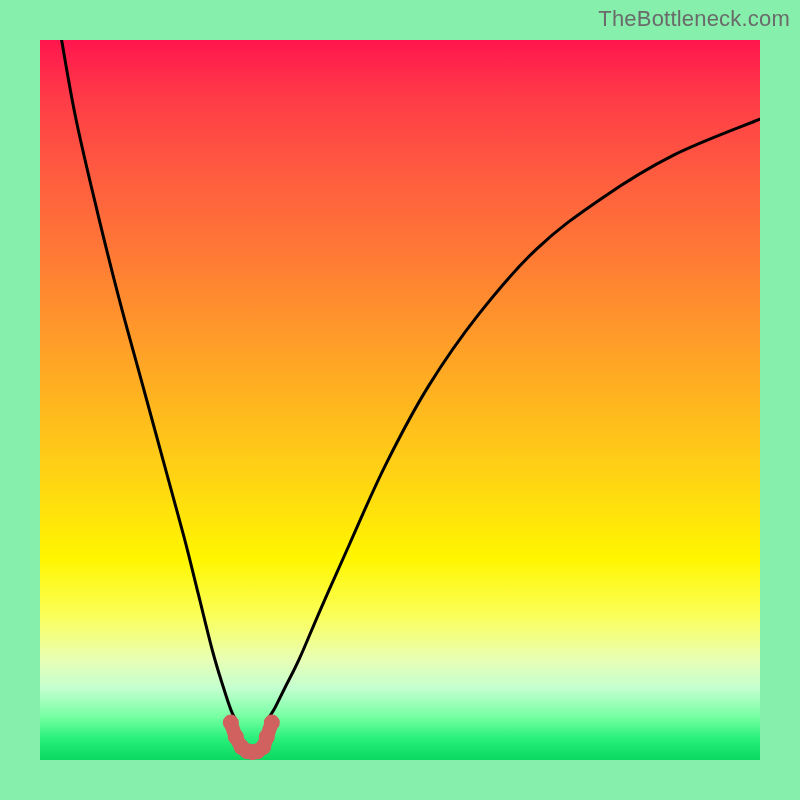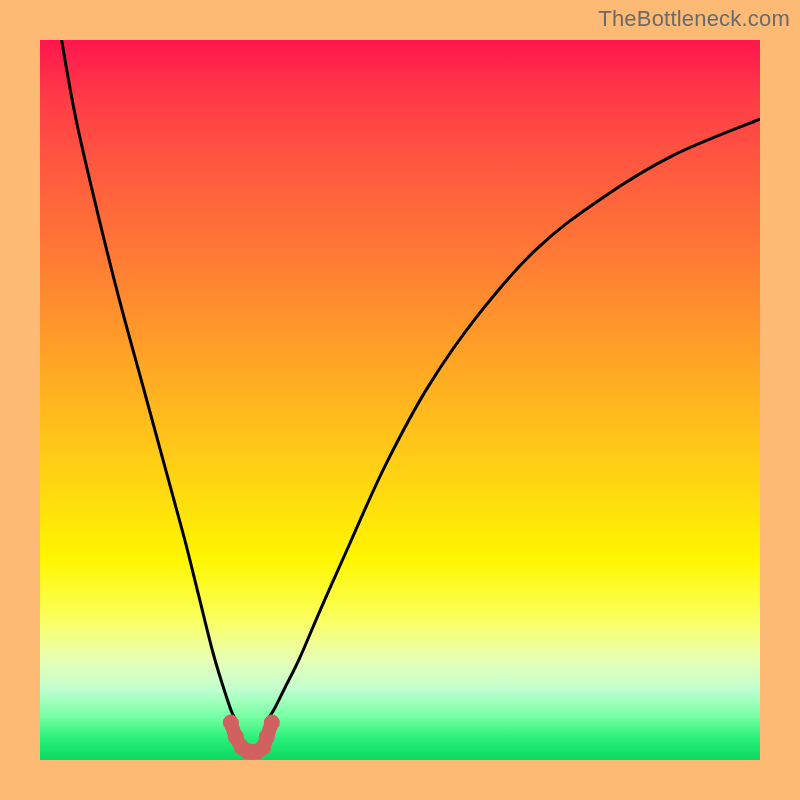--- a/index.html
+++ b/index.html
@@ -10,21 +10,21 @@
     background: #000;
     overflow: hidden;
     font-family: Arial, Helvetica, sans-serif;
   }
   .frame {
     position: absolute;
     left: 0;
     top: 0;
     width: 800px;
     height: 800px;
-    background: #fdba74;
+    background: #86efac;
   }
   .plot {
     position: absolute;
     left: 40px;
     top: 40px;
     width: 720px;
     height: 720px;
     background: linear-gradient(to bottom,
       #ff164d 0%,
       #ff3b47 8%,

